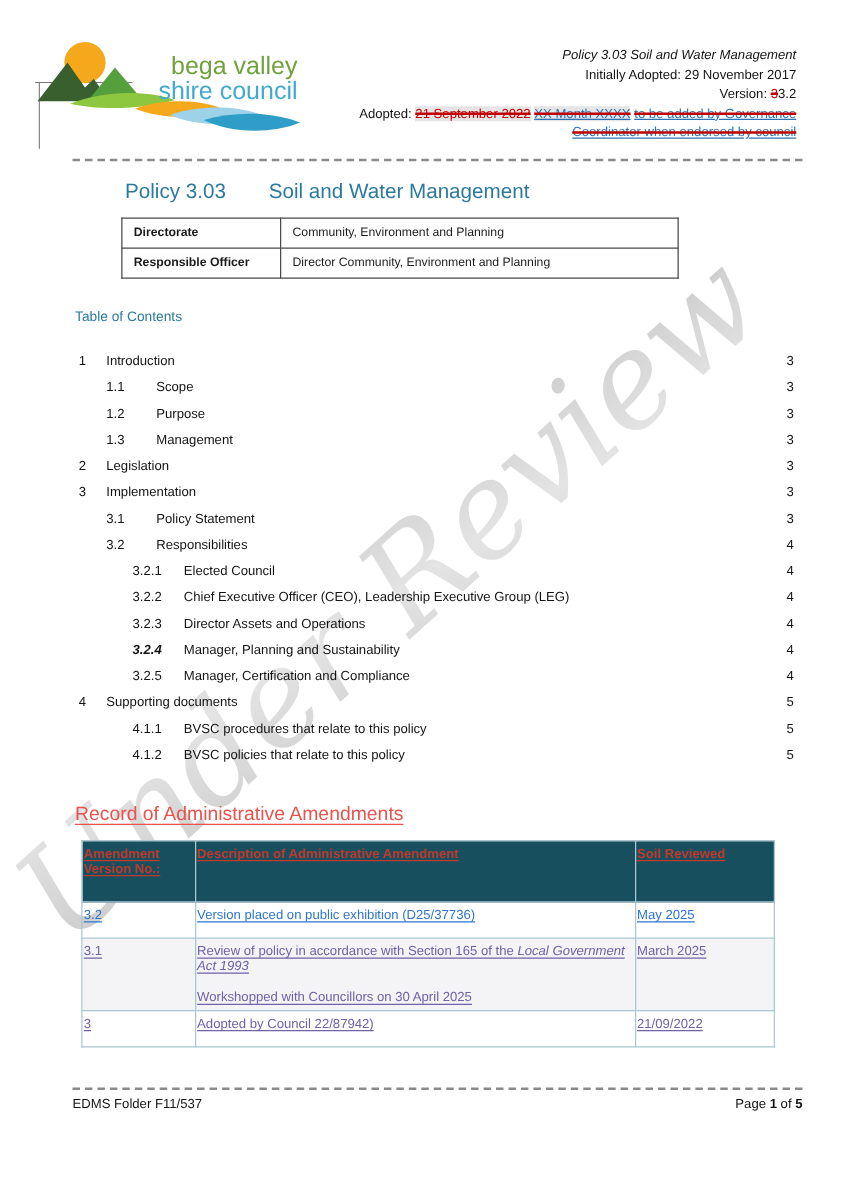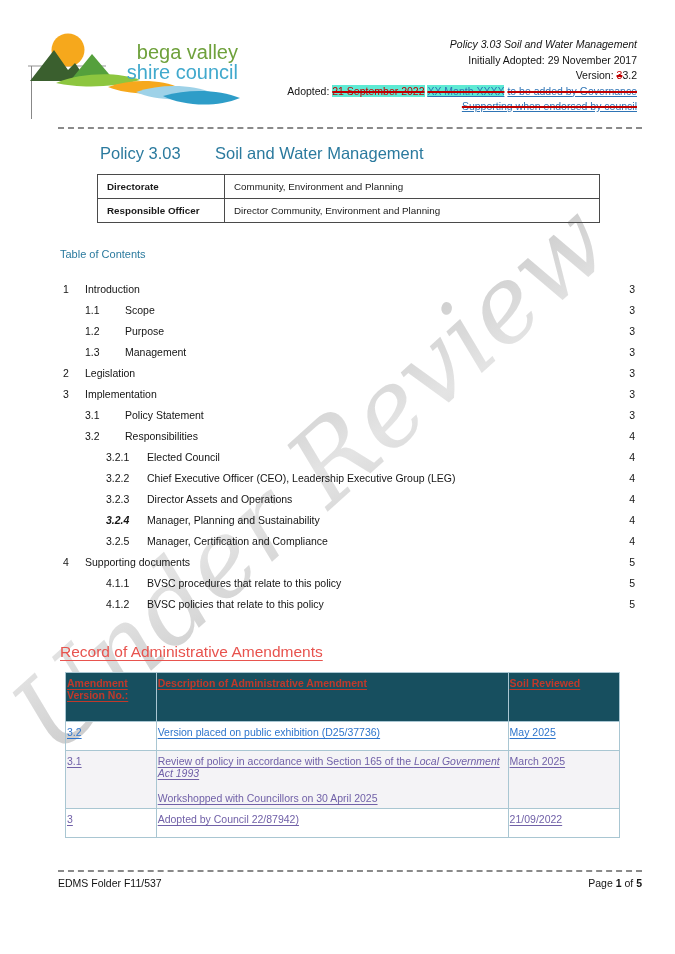--- a/index.html
+++ b/index.html
@@ -13,29 +13,29 @@
 
   
   .logo-box { position:absolute; left:28px; top:30px; width:215px; height:92px; }
   .header-meta {
     position:absolute; top:37px; right:38px; width:420px; text-align:right;
     font-size:10.5px; line-height:15.5px; color:#141414;
   }
   .doc-title { font-style:italic; }
   .red-text { color:#C00000; }
   .strike-red { text-decoration:line-through; text-decoration-color:#C00000; text-decoration-thickness:1.5px; }
-  .hl { background:#5eead4; }
+  .hl { background:#e5e5e5; }
   .blue-ul { color:#2E74B5; text-decoration:underline; text-decoration-color:#2E74B5; }
   .dashed-sep { position:absolute; top:127px; left:58px; right:33px; border-top:2px dashed #8a8a8a; }
 
   
   .policy-title { position:absolute; top:144px; left:100px; font-size:16.5px; color:#2B7A9E; }
   .policy-title .pnum { display:inline-block; width:115px; }
   .info-table {
-    position:absolute; top:174px; left:97px; width:503px;
+    position:absolute; top:174px; left:97px; width:446px;
     border-collapse:collapse; font-size:9.8px;
   }
   .info-table td { border:1px solid #4a4a4a; padding:5px 9px; height:13px; vertical-align:middle; }
   .info-table td.lbl { width:108px; font-weight:bold; }
 
   
   .toc-heading { position:absolute; top:248px; left:60px; font-size:11px; color:#2B7A9E; font-weight:normal; margin:0; }
   .toc-list { position:absolute; top:283px; left:60px; right:40px; }
   .toc-row { display:flex; height:21px; align-items:baseline; font-size:10.5px; color:#141414; }
   .toc-row .toc-num { flex:0 0 auto; }
@@ -108,21 +108,21 @@
         <text x="210" y="29" text-anchor="end" font-size="20" fill="#6FA13C">bega valley</text>
         <text x="210" y="49" text-anchor="end" font-size="20" fill="#41A9CD">shire council</text>
       </svg>
     </div>
 
     <div class="header-meta">
       <div class="doc-title">Policy 3.03 Soil and Water Management</div>
       <div>Initially Adopted: 29 November 2017</div>
       <div><span>Version: </span><span class="strike-red red-text">3</span><span>3.2</span></div>
       <div><span>Adopted: </span><span class="strike-red hl red-text">21 September 2022</span> <span class="strike-red hl"><span class="blue-ul">XX Month XXXX</span></span> <span class="strike-red"><span class="blue-ul">to be added by Governance</span></span></div>
-      <div><span class="strike-red"><span class="blue-ul">Supporting when endorsed by council</span></span></div>
+      <div><span class="strike-red"><span class="blue-ul">Coordinator when endorsed by council</span></span></div>
     </div>
 
     <div class="dashed-sep"></div>
 
     <div class="policy-title">
       <span class="pnum">Policy 3.03</span><span>Soil and Water Management</span>
     </div>
 
     <table class="info-table">
       <tbody>

